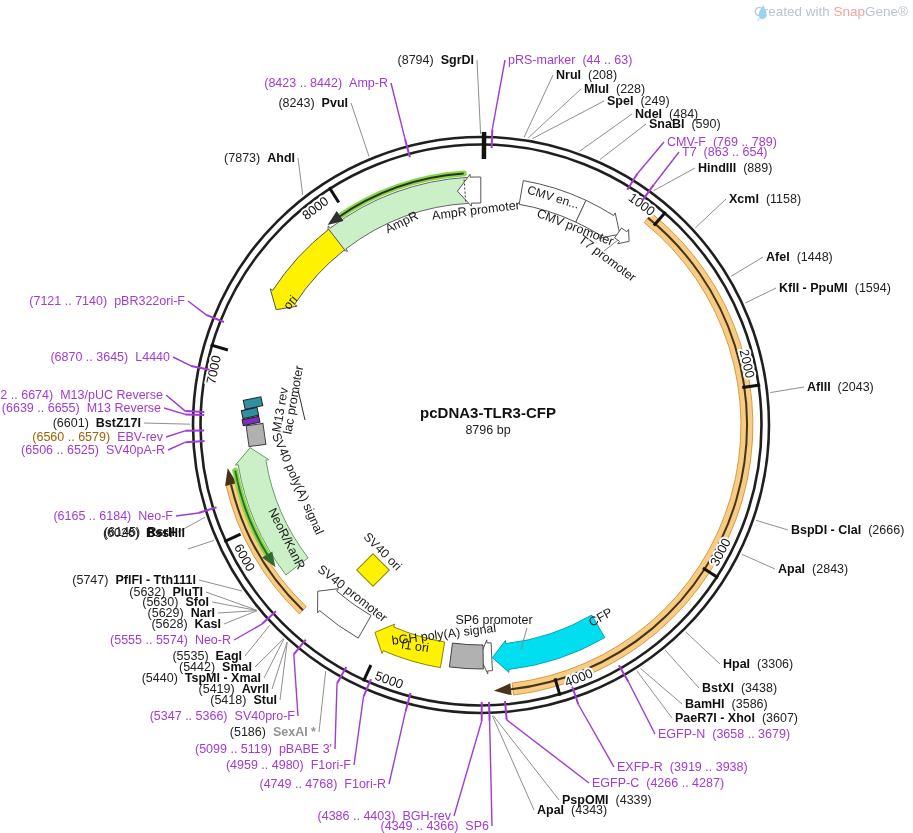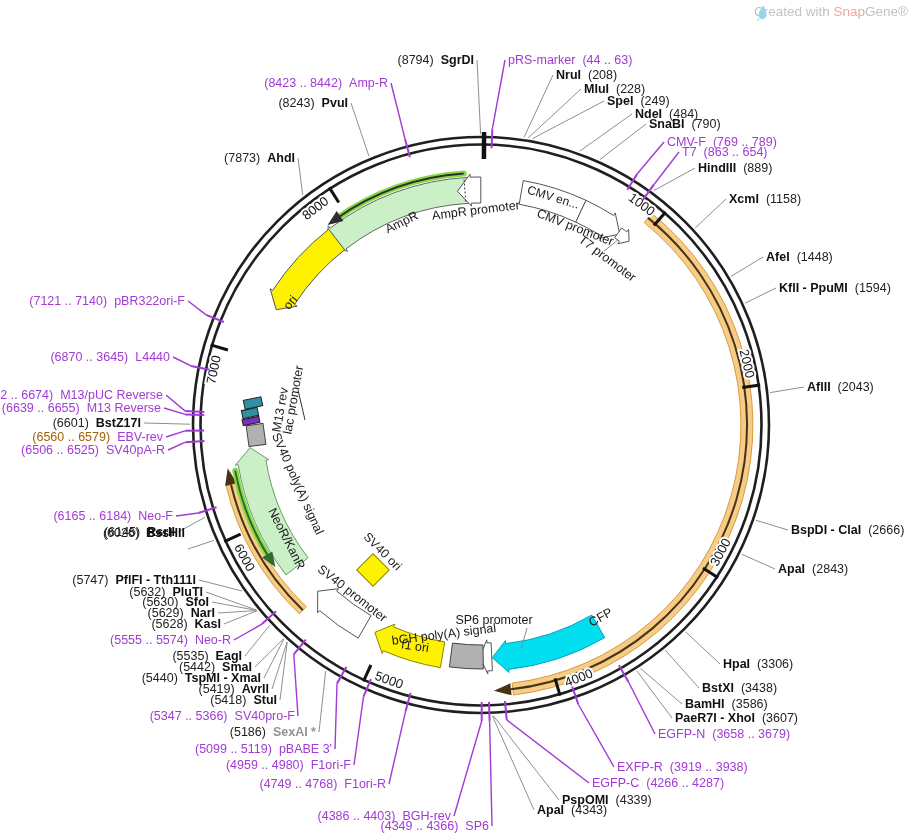--- a/index.html
+++ b/index.html
@@ -178,21 +178,21 @@
       <line x1="391" y1="83" x2="405.0" y2="138.9" stroke="#A13BD3" stroke-width="1.4"></line>
       <line x1="409.9" y1="157.3" x2="405.0" y2="138.9" stroke="#A13BD3" stroke-width="2"></line>
     </svg>
   <div id="labels">
       <div class="callout pre" style="left: 474px; top: 60px;"><span class="c-loc">(8794)</span><span class="c-name">SgrDI</span></div>
       <div class="callout post primer" style="left: 508px; top: 60px; color: rgb(161, 59, 211);"><span class="c-name" style="color: rgb(161, 59, 211);">pRS-marker</span><span class="c-loc" style="color: rgb(161, 59, 211);">(44 .. 63)</span></div>
       <div class="callout post" style="left: 556px; top: 75px;"><span class="c-name">NruI</span><span class="c-loc">(208)</span></div>
       <div class="callout post" style="left: 584px; top: 89px;"><span class="c-name">MluI</span><span class="c-loc">(228)</span></div>
       <div class="callout post" style="left: 607px; top: 101px;"><span class="c-name">SpeI</span><span class="c-loc">(249)</span></div>
       <div class="callout post" style="left: 635px; top: 114px;"><span class="c-name">NdeI</span><span class="c-loc">(484)</span></div>
-      <div class="callout post" style="left: 649px; top: 124px;"><span class="c-name">SnaBI</span><span class="c-loc">(790)</span></div>
+      <div class="callout post" style="left: 649px; top: 124px;"><span class="c-name">SnaBI</span><span class="c-loc">(590)</span></div>
       <div class="callout post primer" style="left: 667px; top: 142px; color: rgb(161, 59, 211);"><span class="c-name" style="color: rgb(161, 59, 211);">CMV-F</span><span class="c-loc" style="color: rgb(161, 59, 211);">(769 .. 789)</span></div>
       <div class="callout post primer" style="left: 682px; top: 152px; color: rgb(161, 59, 211);"><span class="c-name" style="color: rgb(161, 59, 211);">T7</span><span class="c-loc" style="color: rgb(161, 59, 211);">(863 .. 654)</span></div>
       <div class="callout post" style="left: 698px; top: 168px;"><span class="c-name">HindIII</span><span class="c-loc">(889)</span></div>
       <div class="callout post" style="left: 729px; top: 199px;"><span class="c-name">XcmI</span><span class="c-loc">(1158)</span></div>
       <div class="callout post" style="left: 766px; top: 257px;"><span class="c-name">AfeI</span><span class="c-loc">(1448)</span></div>
       <div class="callout post" style="left: 779px; top: 288px;"><span class="c-name">KflI - PpuMI</span><span class="c-loc">(1594)</span></div>
       <div class="callout post" style="left: 807px; top: 387px;"><span class="c-name">AflII</span><span class="c-loc">(2043)</span></div>
       <div class="callout post" style="left: 791px; top: 530px;"><span class="c-name">BspDI - ClaI</span><span class="c-loc">(2666)</span></div>
       <div class="callout post" style="left: 778px; top: 569px;"><span class="c-name">ApaI</span><span class="c-loc">(2843)</span></div>
       <div class="callout post" style="left: 723px; top: 664px;"><span class="c-name">HpaI</span><span class="c-loc">(3306)</span></div>
@@ -229,20 +229,24 @@
       <div class="callout pre primer" style="left: 163px; top: 437px; color: rgb(161, 59, 211);"><span class="c-loc" style="color: #a16207;">(6560 .. 6579)</span><span class="c-name" style="color: rgb(161, 59, 211);">EBV-rev</span></div>
       <div class="callout pre" style="left: 141px; top: 423px;"><span class="c-loc">(6601)</span><span class="c-name">BstZ17I</span></div>
       <div class="callout pre primer" style="left: 161px; top: 408px; color: rgb(161, 59, 211);"><span class="c-loc" style="color: rgb(161, 59, 211);">(6639 .. 6655)</span><span class="c-name" style="color: rgb(161, 59, 211);">M13 Reverse</span></div>
       <div class="callout pre primer" style="left: 163px; top: 395px; color: rgb(161, 59, 211);"><span class="c-loc" style="color: rgb(161, 59, 211);">(6652 .. 6674)</span><span class="c-name" style="color: rgb(161, 59, 211);">M13/pUC Reverse</span></div>
       <div class="callout pre primer" style="left: 170px; top: 357px; color: rgb(161, 59, 211);"><span class="c-loc" style="color: rgb(161, 59, 211);">(6870 .. 3645)</span><span class="c-name" style="color: rgb(161, 59, 211);">L4440</span></div>
       <div class="callout pre primer" style="left: 185px; top: 301px; color: rgb(161, 59, 211);"><span class="c-loc" style="color: rgb(161, 59, 211);">(7121 .. 7140)</span><span class="c-name" style="color: rgb(161, 59, 211);">pBR322ori-F</span></div>
       <div class="callout pre" style="left: 295px; top: 158px;"><span class="c-loc">(7873)</span><span class="c-name">AhdI</span></div>
       <div class="callout pre" style="left: 348px; top: 103px;"><span class="c-loc">(8243)</span><span class="c-name">PvuI</span></div>
       <div class="callout pre primer" style="left: 388px; top: 83px; color: rgb(161, 59, 211);"><span class="c-loc" style="color: rgb(161, 59, 211); margin-left: 48px;">(8423 .. 8442)</span><span class="c-name" style="color: rgb(161, 59, 211);">Amp-R</span></div>
     </div>
+  <div id="title-block">
+    <div id="plasmid-name">pcDNA3-TLR3-CFP</div>
+    <div id="plasmid-size">8796 bp</div>
+  </div>
   <div id="watermark">
     <svg width="16" height="18" viewBox="0 0 16 18">
       <path d="M9.5 1 C6.5 6 3.5 9 5 13 C6.5 16.5 11.5 15.5 12.5 12 C13.5 8.5 10.5 5 9.5 1 Z" fill="#9AD3EE"></path>
       <path d="M5.2 12.8 C4 15 3 16.5 2.5 17.5 L5.5 16 C5.6 14.8 5.3 13.8 5.2 12.8 Z" fill="#BFE3F4"></path>
     </svg>
     <span><span>Created with </span><span class="snap">Snap</span><span>Gene®</span></span>
   </div>
 </div>
 
 </body></html>

